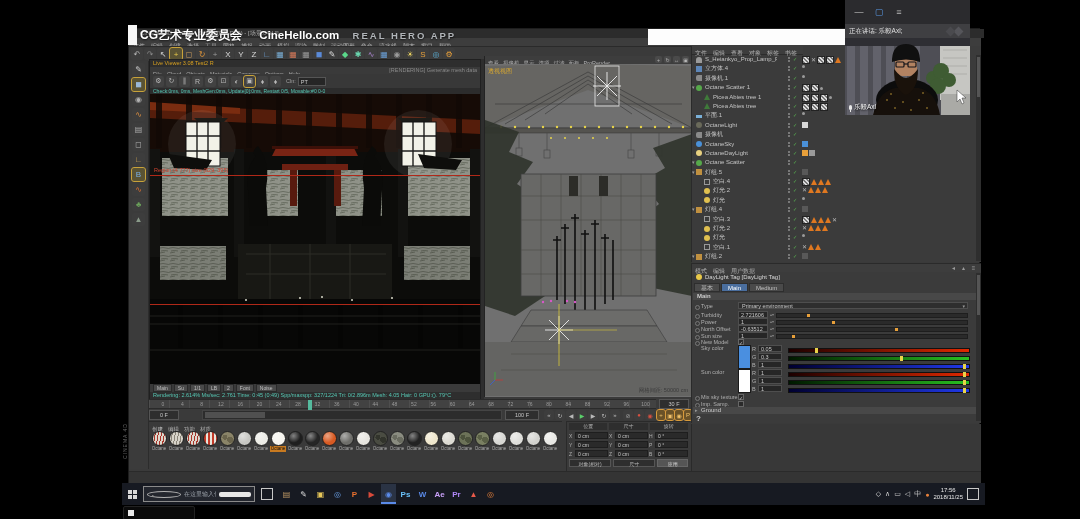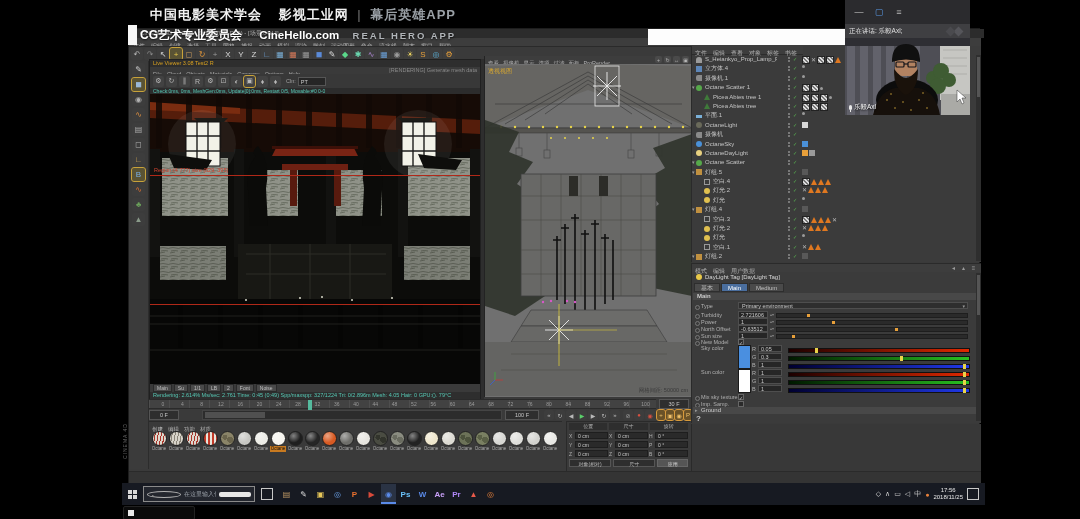--- a/index.html
+++ b/index.html
@@ -202,26 +202,20 @@
   .action{width:10px;height:10px;border:1px solid #c8c8c8;margin-right:6px;}
 
   .pill{left:123px;top:506px;width:70px;height:12px;background:#0a0a0a;border-radius:2px;z-index:11;border:1px solid #222;}
   .pill i{position:absolute;left:4px;top:3px;width:6px;height:6px;background:#e8e8e8;display:block;}
 </style>
 </head>
 <body>
 
 <div class="stage">
 
-  <div class="abs ov1">
-    <span>中国电影美术学会</span>
-    <span style="margin-left:12px">影视工业网</span>
-    <span class="sep">|</span>
-    <span class="dim">幕后英雄APP</span>
-  </div>
   <div class="abs ov2">
     <span>CG艺术专业委员会</span>
     <span class="brand">CineHello.com</span>
     <span class="dim">REAL HERO APP</span>
   </div>
 
   <div class="abs c4d">
     <div class="abs titlebar">
       <span class="appico"></span><span>CINEMA 4D R19.024 Studio (RC-R19) - [场景.c4d *]</span>
     </div>

